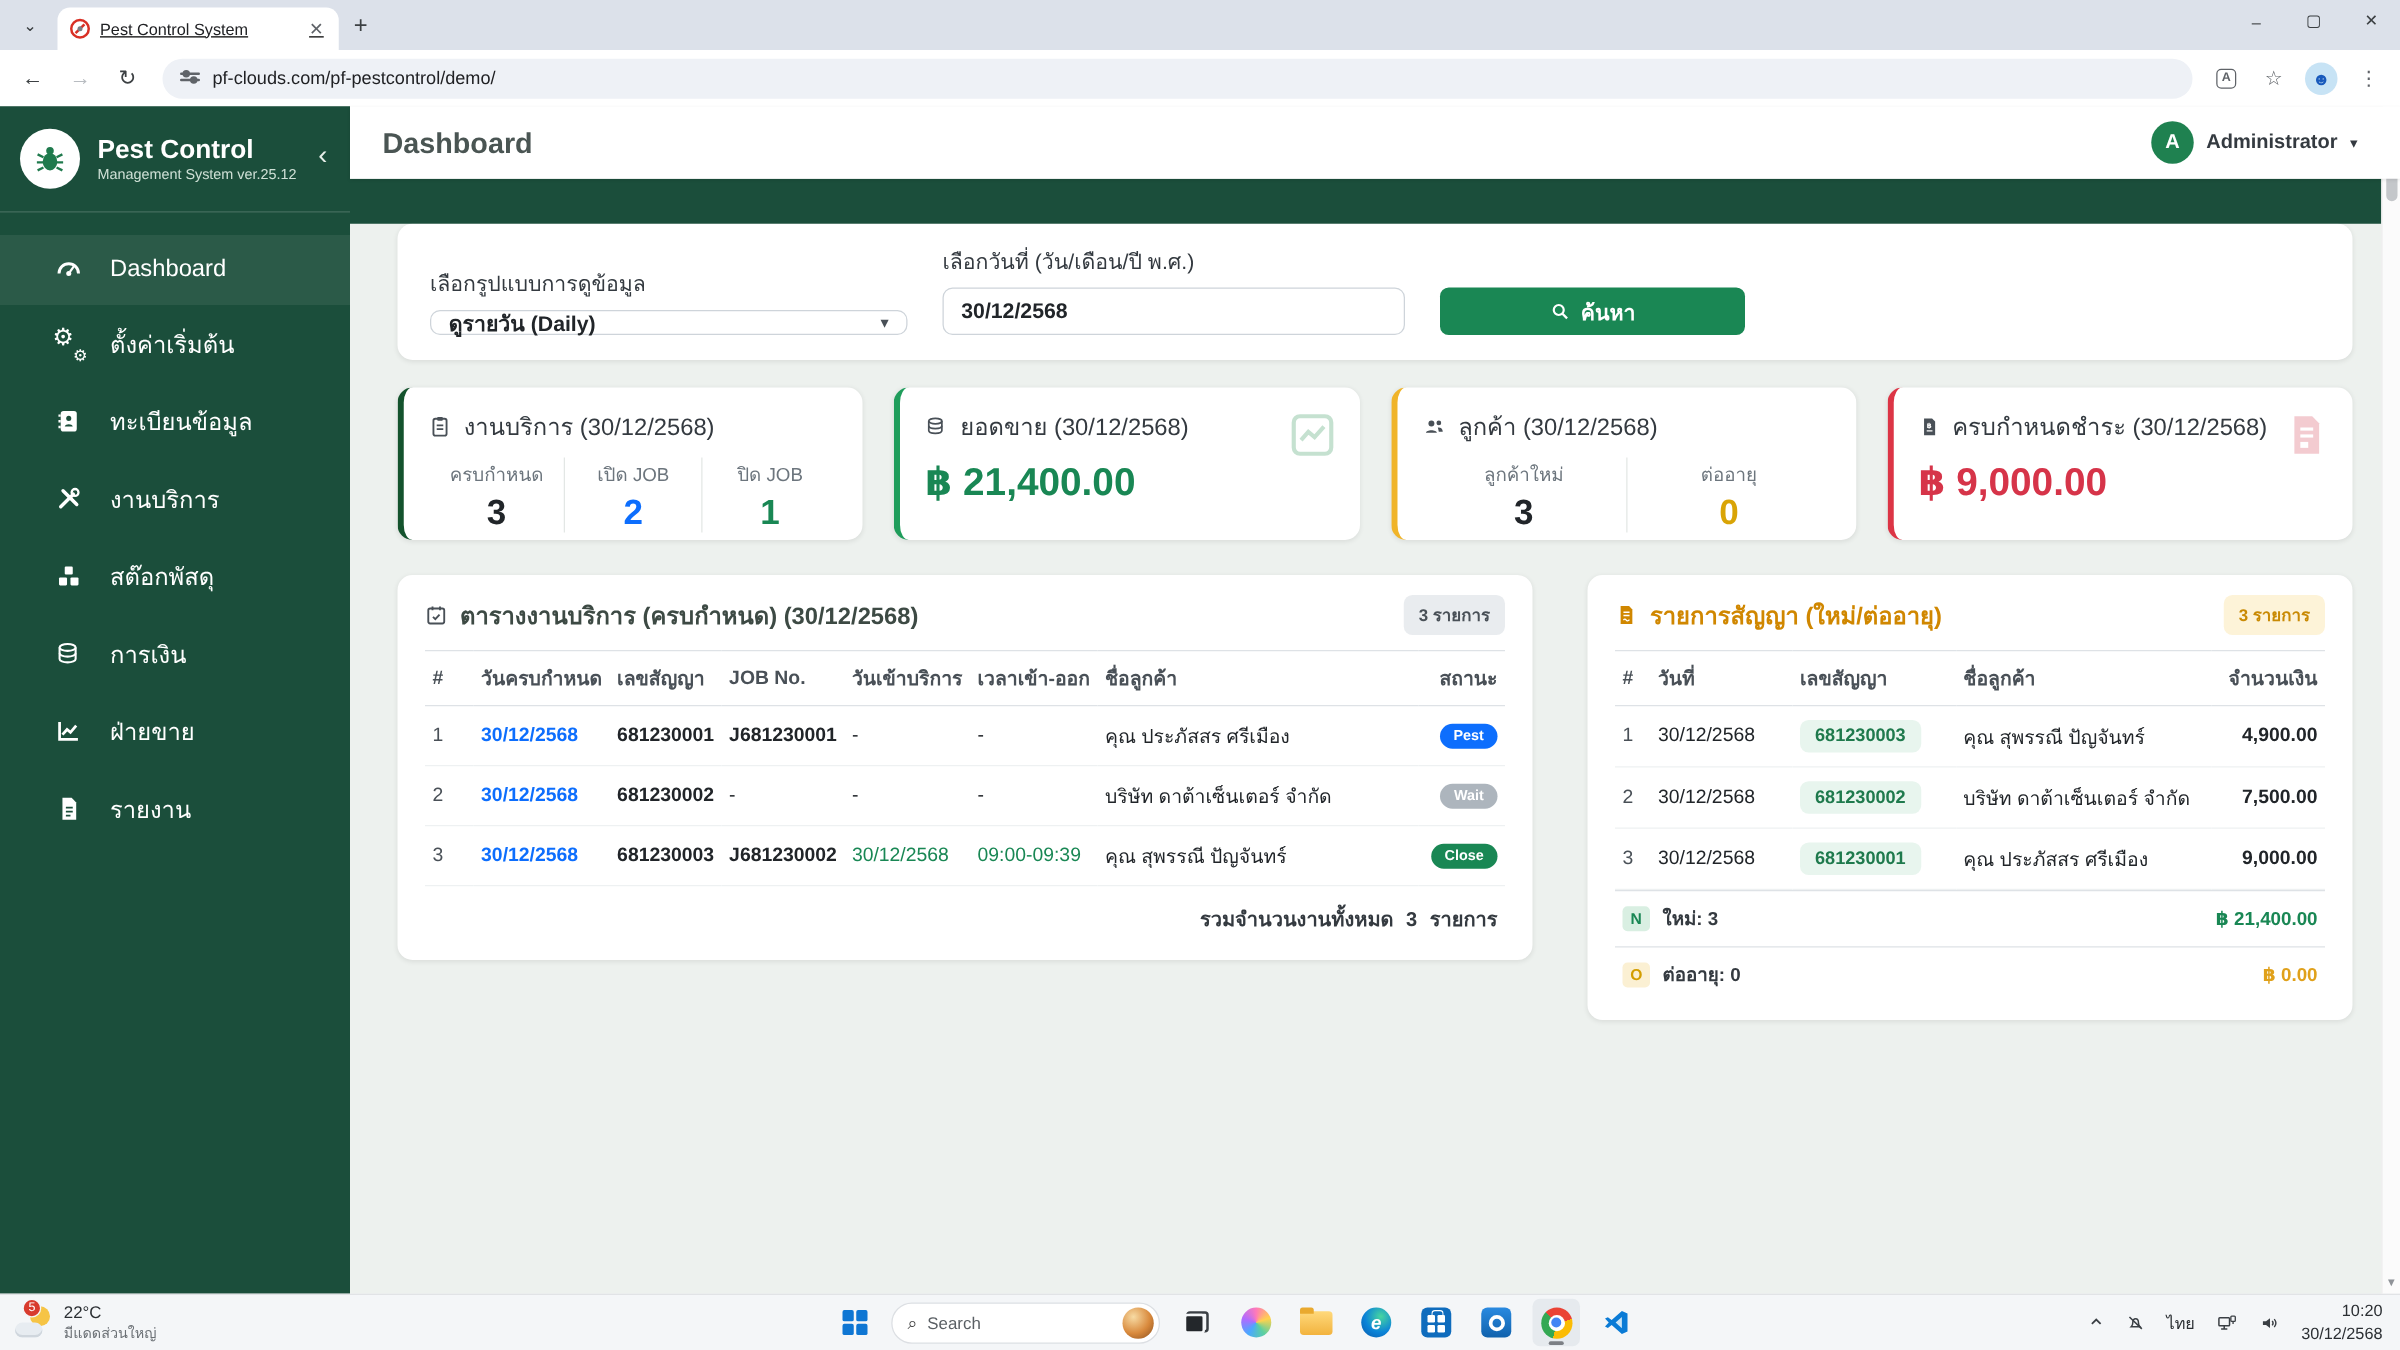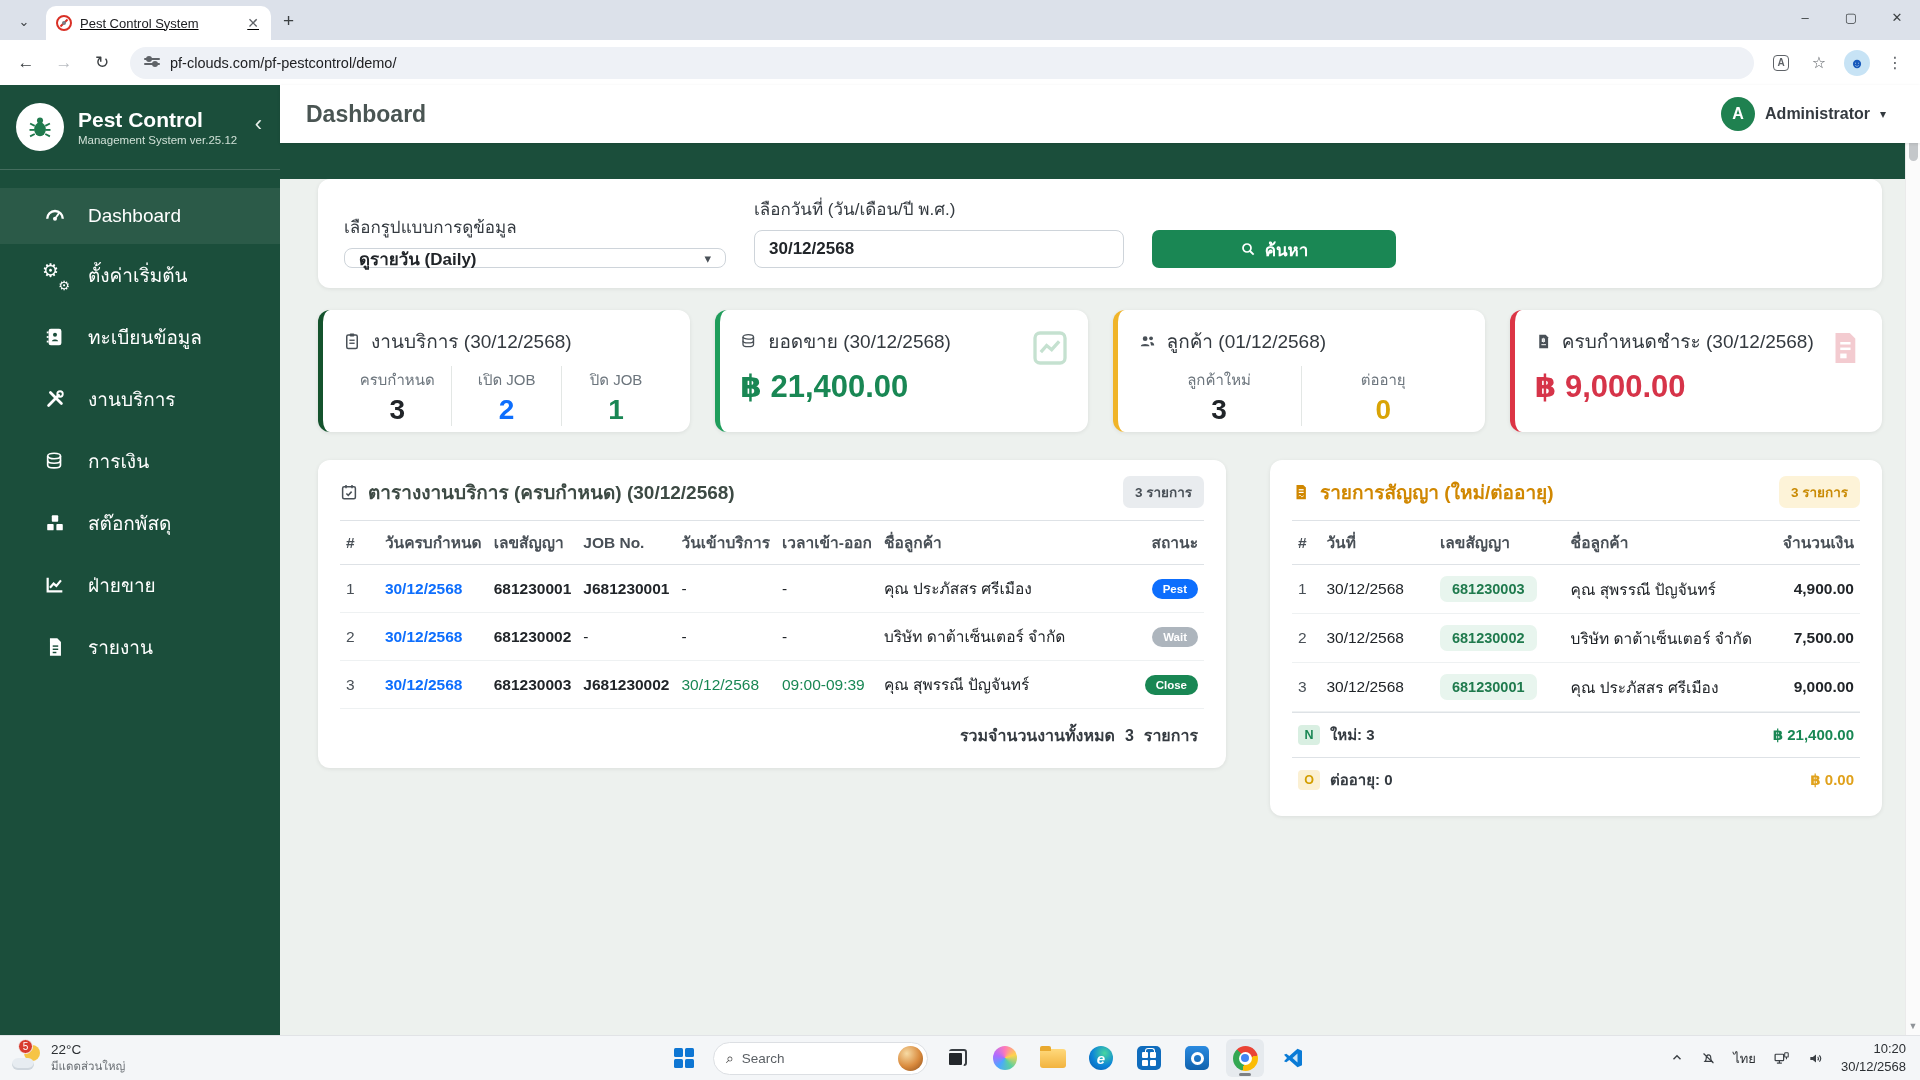--- a/index.html
+++ b/index.html
@@ -267,37 +267,37 @@
             <svg viewBox="0 0 24 24" fill="none">
               <path d="M5 19 16 8" stroke="#fff" stroke-width="3" stroke-linecap="round"></path>
               <circle cx="17.5" cy="6.5" r="3" stroke="#fff" stroke-width="2"></circle>
               <path d="M7 5l12 12" stroke="#fff" stroke-width="3" stroke-linecap="round"></path>
             </svg>
           </span>
         <span>งานบริการ</span>
       </div>
       <div class="mitem">
         <span class="mi">
+            <svg viewBox="0 0 24 24">
+              <rect x="8.5" y="3.5" width="7" height="7" rx="1" fill="#fff"></rect>
+              <rect x="3.5" y="13" width="7" height="7" rx="1" fill="#fff"></rect>
+              <rect x="13.5" y="13" width="7" height="7" rx="1" fill="#fff"></rect>
+            </svg>
+          </span>
+        <span>สต๊อกพัสดุ</span>
+      </div>
+      <div class="mitem">
+        <span class="mi">
             <svg viewBox="0 0 24 24" fill="none">
               <ellipse cx="11" cy="6.5" rx="7" ry="3" stroke="#fff" stroke-width="1.8"></ellipse>
               <path d="M4 6.5v5c0 1.7 3.1 3 7 3s7-1.3 7-3v-5" stroke="#fff" stroke-width="1.8"></path>
               <path d="M4 11.5v5c0 1.7 3.1 3 7 3s7-1.3 7-3v-5" stroke="#fff" stroke-width="1.8"></path>
             </svg>
           </span>
         <span>การเงิน</span>
-      </div>
-      <div class="mitem">
-        <span class="mi">
-            <svg viewBox="0 0 24 24">
-              <rect x="8.5" y="3.5" width="7" height="7" rx="1" fill="#fff"></rect>
-              <rect x="3.5" y="13" width="7" height="7" rx="1" fill="#fff"></rect>
-              <rect x="13.5" y="13" width="7" height="7" rx="1" fill="#fff"></rect>
-            </svg>
-          </span>
-        <span>สต๊อกพัสดุ</span>
       </div>
       <div class="mitem">
         <span class="mi">
             <svg viewBox="0 0 24 24" fill="none">
               <path d="M4 4v15h16" stroke="#fff" stroke-width="2.4"></path>
               <polyline points="6.5,15 10.5,10.5 13.5,13 18.5,7" stroke="#fff" stroke-width="2.4" fill="none"></polyline>
             </svg>
           </span>
         <span>ฝ่ายขาย</span>
       </div>
@@ -392,21 +392,21 @@
         </div>
 
         <div class="scard b-amber">
           <div class="scard-title">
             <svg width="19" height="19" viewBox="0 0 24 24">
                 <circle cx="9" cy="8.5" r="3" fill="#495057"></circle>
                 <path d="M3.5 18c0-3.6 11-3.6 11 0z" fill="#495057"></path>
                 <circle cx="16.5" cy="8" r="2.4" fill="#495057"></circle>
                 <path d="M15.5 12.6c2.8-.3 5 1.2 5 4.4h-4" fill="#495057"></path>
               </svg>
-            <span>ลูกค้า (01/12/2568)</span>
+            <span>ลูกค้า (30/12/2568)</span>
           </div>
           <div class="substats">
             <div class="sub">
                 <div class="sub-label">ลูกค้าใหม่</div>
                 <div class="sub-value">3</div>
               </div>
             <div class="sub">
                 <div class="sub-label">ต่ออายุ</div>
                 <div class="sub-value amber">0</div>
               </div>

